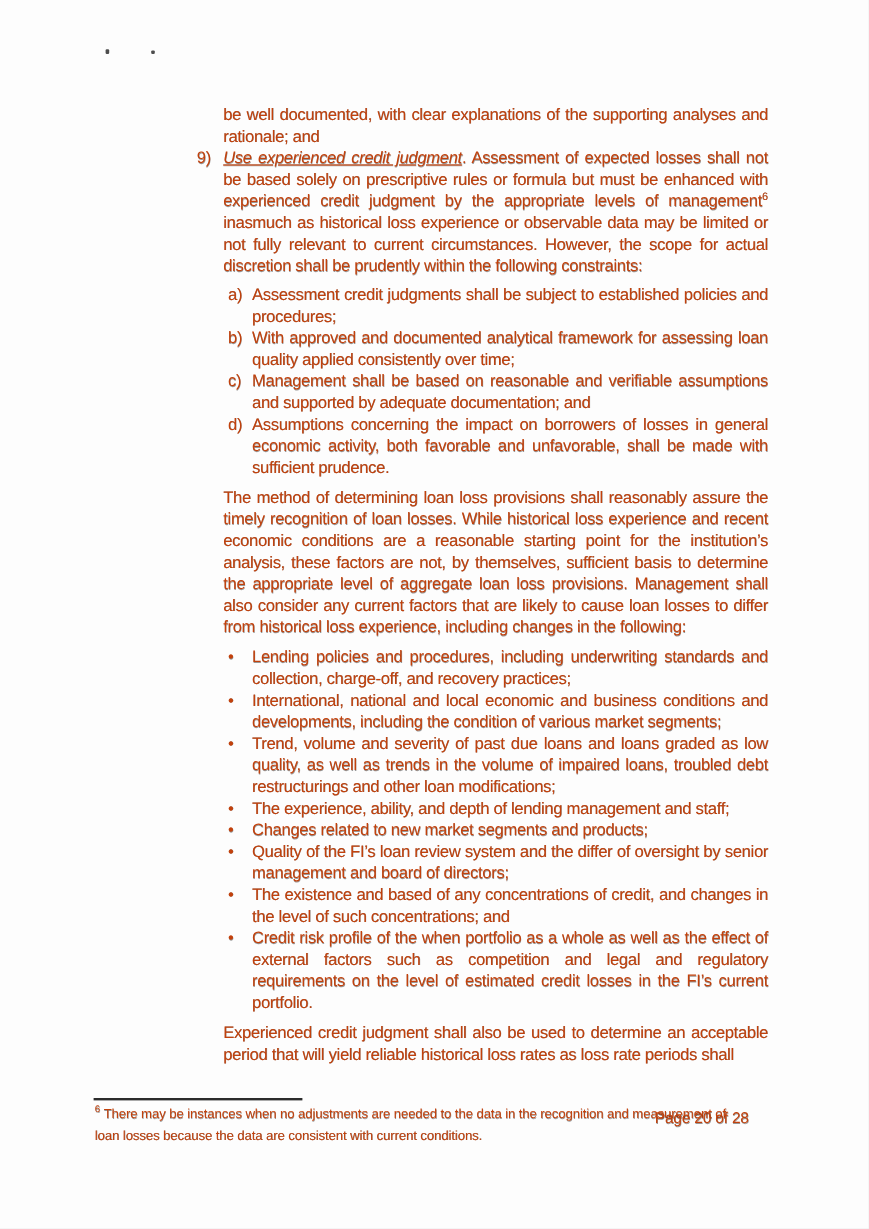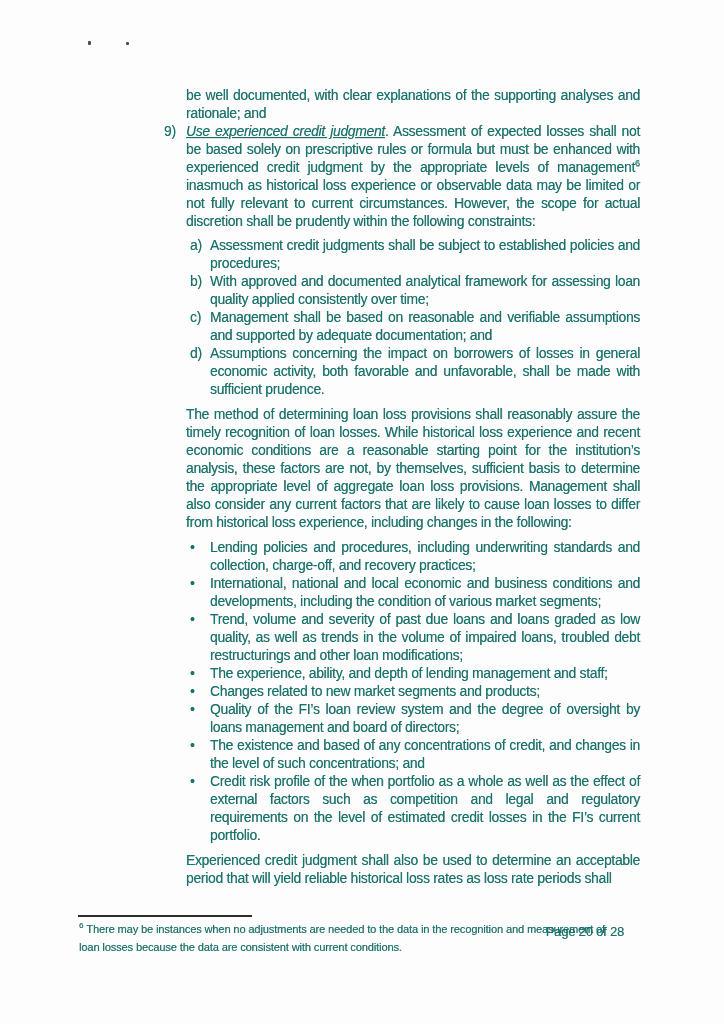--- a/index.html
+++ b/index.html
@@ -3,21 +3,21 @@
 <meta charset="utf-8">
 <style>
   html, body { margin: 0; padding: 0; background: #e8e8e8; }
   .page {
     position: relative;
     width: 724px;
     height: 1024px;
     margin: 0 auto;
     background: #fdfdfd;
     font-family: "Liberation Sans", sans-serif;
-    color: #0f766e;
+    color: #c2410c;
     overflow: hidden;
     text-shadow: 0.3px 0.3px 0 rgba(27,27,27,0.45);
   }
   .content {
     position: absolute;
     left: 186px;
     top: 87px;
     width: 454px;
     font-size: 13.8px;
     line-height: 18px;
@@ -143,21 +143,21 @@
       <div class="sub-item">
         <span class="marker">•</span>
         <div class="itext">The experience, ability, and depth of lending management and staff;</div>
       </div>
       <div class="sub-item">
         <span class="marker">•</span>
         <div class="itext">Changes related to new market segments and products;</div>
       </div>
       <div class="sub-item">
         <span class="marker">•</span>
-        <div class="itext">Quality of the FI’s loan review system and the degree of oversight by loans management and board of directors;</div>
+        <div class="itext">Quality of the FI’s loan review system and the differ of oversight by senior management and board of directors;</div>
       </div>
       <div class="sub-item">
         <span class="marker">•</span>
         <div class="itext">The existence and based of any concentrations of credit, and changes in the level of such concentrations; and</div>
       </div>
       <div class="sub-item">
         <span class="marker">•</span>
         <div class="itext">Credit risk profile of the when portfolio as a whole as well as the effect of external factors such as competition and legal and regulatory requirements on the level of estimated credit losses in the FI’s current portfolio.</div>
       </div>
     </div>

